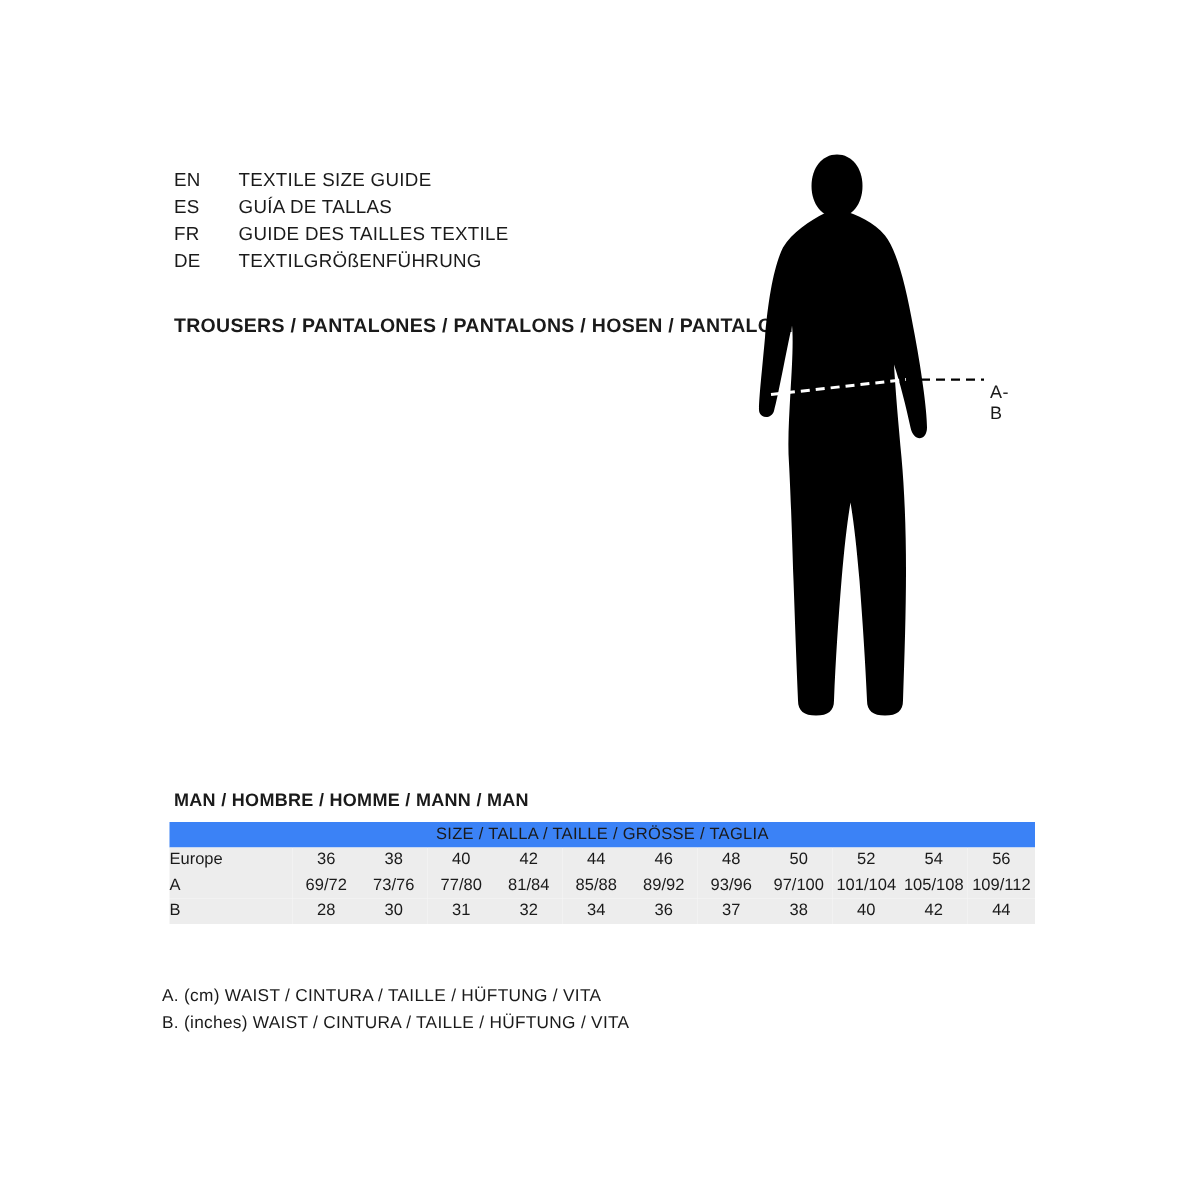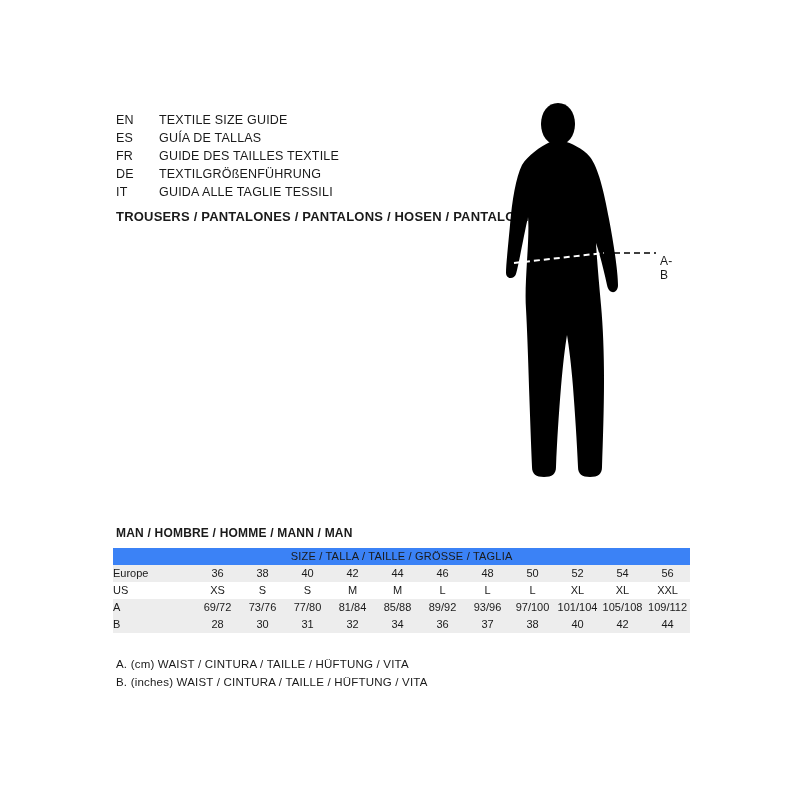--- a/index.html
+++ b/index.html
@@ -118,21 +118,21 @@
   }
   .row-plain td {
     background: #ffffff;
   }
   .row-last td {
     background: #ededed;
   }
 
   .notes {
     position: absolute;
-    left: 116px;
+    left: 108px;
     top: 655px;
     font-size: 11.5px;
     line-height: 18px;
     letter-spacing: 0.2px;
   }
 </style>
 </head>
 <body>
 
 <div class="page">
@@ -146,24 +146,20 @@
       <span class="lang-code">ES</span>
       <span class="lang-text">GUÍA DE TALLAS</span>
     </div>
     <div class="lang-row">
       <span class="lang-code">FR</span>
       <span class="lang-text">GUIDE DES TAILLES TEXTILE</span>
     </div>
     <div class="lang-row">
       <span class="lang-code">DE</span>
       <span class="lang-text">TEXTILGRÖßENFÜHRUNG</span>
-    </div>
-    <div class="lang-row">
-      <span class="lang-code">IT</span>
-      <span class="lang-text">GUIDA ALLE TAGLIE TESSILI</span>
     </div>
   </div>
 
   <div class="garment-line">TROUSERS / PANTALONES / PANTALONS / HOSEN / PANTALONI</div>
 
   <div class="figure-wrap">
     <svg width="260" height="400" viewBox="0 0 260 400" xmlns="http://www.w3.org/2000/svg">
       <g fill="#000000">
 
         <path d="M88,8 C78,8 71,17 71,29 C71,41 78,50 88,50 C98,50 105,41 105,29 C105,17 98,8 88,8 Z"></path>
@@ -235,34 +231,20 @@
       <td>40</td>
       <td>42</td>
       <td>44</td>
       <td>46</td>
       <td>48</td>
       <td>50</td>
       <td>52</td>
       <td>54</td>
       <td>56</td>
     </tr>
-    <tr class="row-plain">
-      <td class="lbl">US</td>
-      <td>XS</td>
-      <td>S</td>
-      <td>S</td>
-      <td>M</td>
-      <td>M</td>
-      <td>L</td>
-      <td>L</td>
-      <td>L</td>
-      <td>XL</td>
-      <td>XL</td>
-      <td>XXL</td>
-    </tr>
     <tr class="row-shade">
       <td class="lbl">A</td>
       <td>69/72</td>
       <td>73/76</td>
       <td>77/80</td>
       <td>81/84</td>
       <td>85/88</td>
       <td>89/92</td>
       <td>93/96</td>
       <td>97/100</td>

